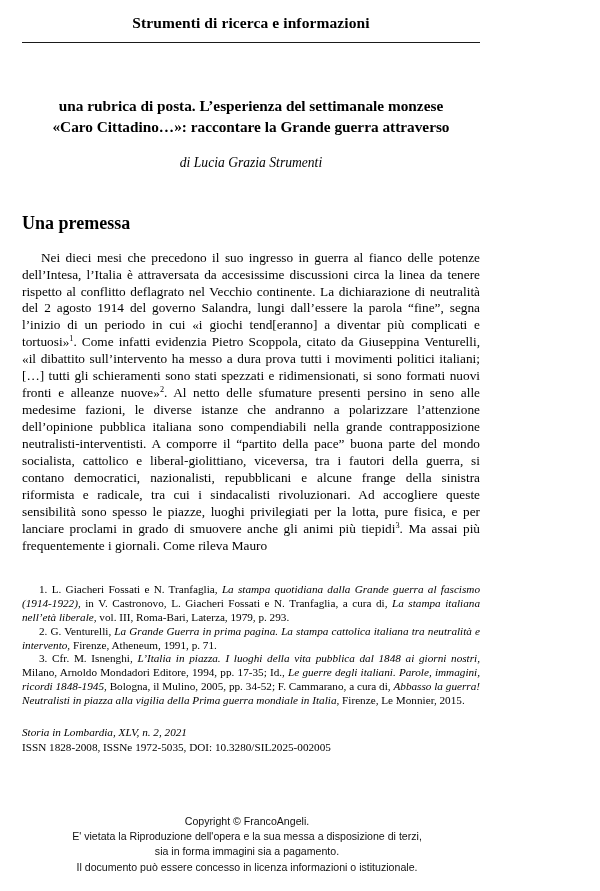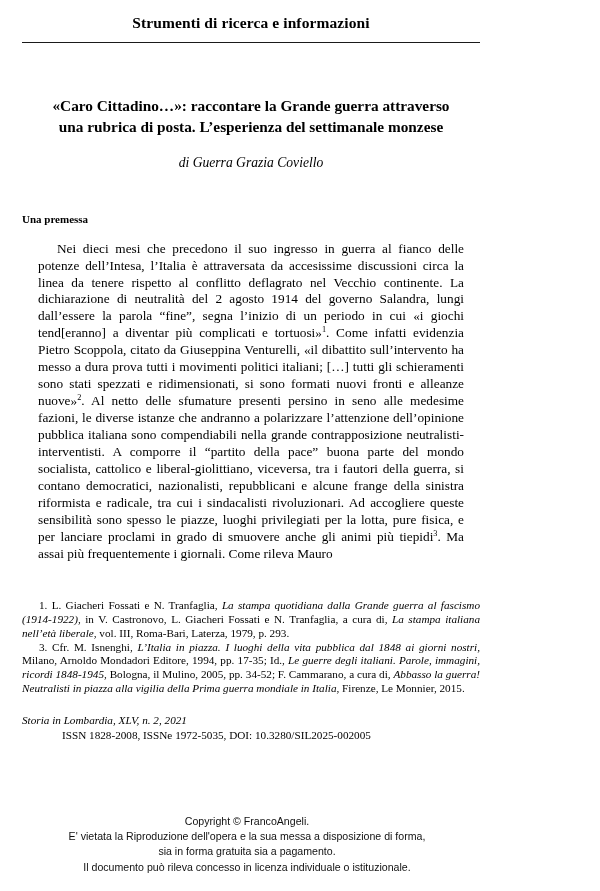--- a/index.html
+++ b/index.html
@@ -52,58 +52,58 @@
   .author {
     text-align: center;
     font-style: italic;
     font-size: 13.6px;
     margin-top: 17px;
   }
 
   
   .section-heading {
     font-weight: bold;
-    font-size: 11px;
+    font-size: 18px;
     margin-top: 42px;
   }
 
   
   .body-text {
     margin-top: 16px;
     font-size: 13.3px;
     line-height: 1.275;
     text-align: justify;
     text-justify: inter-word;
     hyphens: manual;
   }
-  .body-text p { margin: 16px; text-indent: 19px; }
+  .body-text p { margin: 0; text-indent: 19px; }
   sup {
     font-size: 0.62em;
     vertical-align: super;
     line-height: 0;
   }
 
   
   .footnotes {
-    margin-top: 36px;
+    margin-top: 28px;
     font-size: 11.2px;
     line-height: 1.245;
     text-align: justify;
   }
   .footnotes p { margin: 0; text-indent: 17px; }
   .footnotes i, .footnotes em { font-style: italic; }
 
   
   .journal-info {
     margin-top: 17px;
     font-size: 11.2px;
     line-height: 1.33;
   }
   .journal-info .jtitle { font-style: italic; display: block; }
-  .journal-info .jissn  { display: block; margin-left: 40px; }
+  .journal-info .jissn  { display: block; }
 
   
   .copyright {
     position: absolute;
     left: 0;
     right: 8px;
     bottom: 16px;
     text-align: center;
     font-family: "Liberation Sans", "DejaVu Sans", sans-serif;
     font-size: 10.6px;
@@ -115,42 +115,43 @@
 </head>
 <body>
 
 <div class="page">
 
   <div class="running-head">Strumenti di ricerca e informazioni</div>
 
   <hr class="head-rule">
 
   <div class="title-block">
+    <span class="tline">una rubrica di posta. L’esperienza del settimanale monzese</span>
     <span class="tline">«Caro Cittadino…»: raccontare la Grande guerra attraverso</span>
-    <span class="tline">una rubrica di posta. L’esperienza del settimanale monzese</span>
   </div>
 
-  <div class="author">di Guerra Grazia Coviello</div>
+  <div class="author">di Lucia Grazia Strumenti</div>
 
   <div class="section-heading">Una premessa</div>
 
   <div class="body-text">
     <p>Nei dieci mesi che precedono il suo ingresso in guerra al fianco delle potenze dell’Intesa, l’Italia è attraversata da accesissime discussioni circa la linea da tenere rispetto al conflitto deflagrato nel Vecchio continente. La dichiarazione di neutralità del 2 agosto 1914 del governo Salandra, lungi dall’essere la parola “fine”, segna l’inizio di un periodo in cui «i giochi tend[eranno] a diventar più complicati e tortuosi»<sup>1</sup>. Come infatti evidenzia Pietro Scoppola, citato da Giuseppina Venturelli, «il dibattito sull’intervento ha messo a dura prova tutti i movimenti politici italiani; […] tutti gli schieramenti sono stati spezzati e ridimensionati, si sono formati nuovi fronti e alleanze nuove»<sup>2</sup>. Al netto delle sfumature presenti persino in seno alle medesime fazioni, le diverse istanze che andranno a polarizzare l’attenzione dell’opinione pubblica italiana sono compendiabili nella grande contrapposizione neutralisti-interventisti. A comporre il “partito della pace” buona parte del mondo socialista, cattolico e liberal-giolittiano, viceversa, tra i fautori della guerra, si contano democratici, nazionalisti, repubblicani e alcune frange della sinistra riformista e radicale, tra cui i sindacalisti rivoluzionari. Ad accogliere queste sensibilità sono spesso le piazze, luoghi privilegiati per la lotta, pure fisica, e per lanciare proclami in grado di smuovere anche gli animi più tiepidi<sup>3</sup>. Ma assai più frequentemente i giornali. Come rileva Mauro</p>
   </div>
 
   <div class="footnotes">
     <p>1. L. Giacheri Fossati e N. Tranfaglia, <i>La stampa quotidiana dalla Grande guerra al fascismo (1914-1922)</i>, in V. Castronovo, L. Giacheri Fossati e N. Tranfaglia, a cura di, <i>La stampa italiana nell’età liberale</i>, vol. III, Roma-Bari, Laterza, 1979, p. 293.</p>
+    <p>2. G. Venturelli, <i>La Grande Guerra in prima pagina. La stampa cattolica italiana tra neutralità e intervento</i>, Firenze, Atheneum, 1991, p. 71.</p>
     <p>3. Cfr. M. Isnenghi, <i>L’Italia in piazza. I luoghi della vita pubblica dal 1848 ai giorni nostri</i>, Milano, Arnoldo Mondadori Editore, 1994, pp. 17-35; Id., <i>Le guerre degli italiani. Parole, immagini, ricordi 1848-1945</i>, Bologna, il Mulino, 2005, pp. 34-52; F. Cammarano, a cura di, <i>Abbasso la guerra! Neutralisti in piazza alla vigilia della Prima guerra mondiale in Italia</i>, Firenze, Le Monnier, 2015.</p>
   </div>
 
   <div class="journal-info">
     <span class="jtitle">Storia in Lombardia, XLV, n. 2, 2021</span>
     <span class="jissn">ISSN 1828-2008, ISSNe 1972-5035, DOI: 10.3280/SIL2025-002005</span>
   </div>
 
   <div class="copyright">
     <span>Copyright © FrancoAngeli.</span>
-    <span>E' vietata la Riproduzione dell'opera e la sua messa a disposizione di forma,</span>
-    <span>sia in forma gratuita sia a pagamento.</span>
-    <span>Il documento può rileva concesso in licenza individuale o istituzionale.</span>
+    <span>E' vietata la Riproduzione dell'opera e la sua messa a disposizione di terzi,</span>
+    <span>sia in forma immagini sia a pagamento.</span>
+    <span>Il documento può essere concesso in licenza informazioni o istituzionale.</span>
   </div>
 
 </div>
 
 </body></html>

